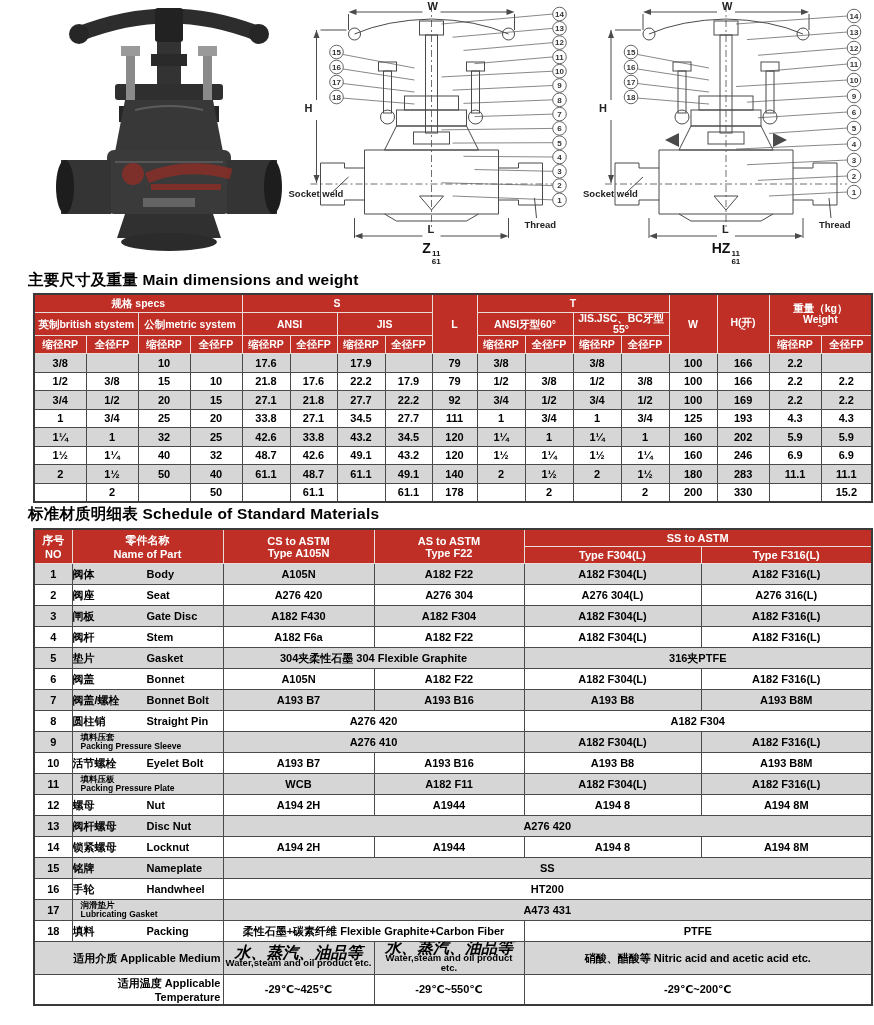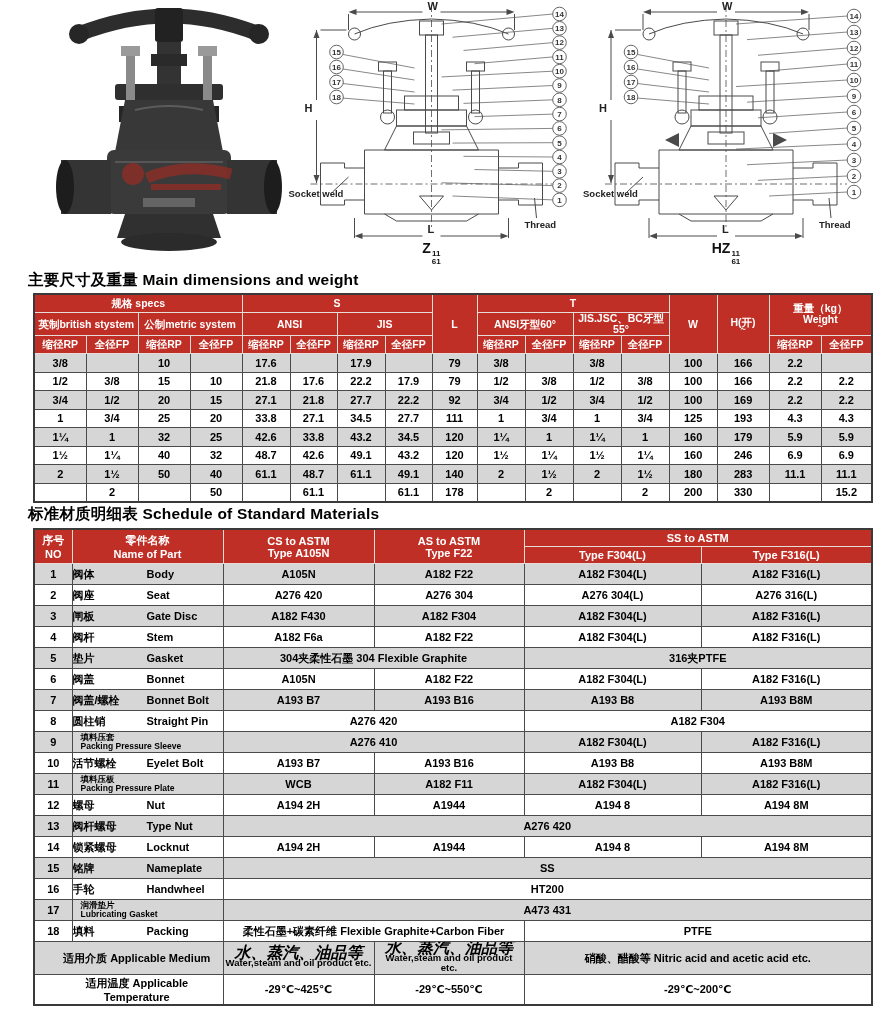--- a/index.html
+++ b/index.html
@@ -44,21 +44,21 @@
   #mat-table th{font-size:11px;height:16px;margin-left:36px;}
   #mat-table td{font-size:11px;height:18px;}
   .rg td{background:#d6d6d6;}
   .rw td{background:#fff;}
   .tilde{display:block;line-height:4px;font-size:9px;margin-top:-1px;}
   .namecell{text-align:left;padding-left:0;margin-left:44px;}
   .namecell .cn{display:inline-block;width:74px;text-align:left;}
   .stacked{font-size:8.5px !important;line-height:9px;text-align:left;padding-left:8px;}
   .two-line{font-size:9.5px !important;line-height:10px;}
   .two-line .cnl{font-size:16px;font-style:italic;}
-  .lab{ text-align:center;padding-left:18px;background:#d6d6d6;font-size:11px;}
+  .lab{ text-align:right;padding-left:18px;background:#d6d6d6;font-size:11px;}
   .vwhite{background:#fff !important;}
 
   
   #notes{position:absolute;left:33px;top:1000px;width:826px;font-size:8px;
          font-weight:bold;line-height:10px;color:#111;}
 </style>
 </head>
 <body>
 
 <div class="fig" id="photo-box">
@@ -482,21 +482,21 @@
         <td>42.6</td>
         <td>33.8</td>
         <td>43.2</td>
         <td>34.5</td>
         <td>120</td>
         <td>1¼</td>
         <td>1</td>
         <td>1¼</td>
         <td>1</td>
         <td>160</td>
-        <td>179</td>
+        <td>202</td>
         <td>5.9</td>
         <td>5.9</td>
       </tr>
       <tr class="rw">
         <td>1½</td>
         <td>1¼</td>
         <td>40</td>
         <td>32</td>
         <td>48.7</td>
         <td>42.6</td>
@@ -668,21 +668,21 @@
       <tr class="rw">
         <td>12</td>
         <td class="namecell"><span class="cn">螺母</span><span>Nut</span></td>
         <td colspan="1">A194 2H</td>
         <td colspan="1">A1944</td>
         <td colspan="1">A194 8</td>
         <td colspan="1">A194 8M</td>
       </tr>
       <tr class="rg">
         <td>13</td>
-        <td class="namecell"><span class="cn">阀杆螺母</span><span>Type Nut</span></td>
+        <td class="namecell"><span class="cn">阀杆螺母</span><span>Disc Nut</span></td>
         <td colspan="4">A276 420</td>
       </tr>
       <tr class="rw">
         <td>14</td>
         <td class="namecell"><span class="cn">锁紧螺母</span><span>Locknut</span></td>
         <td colspan="1">A194 2H</td>
         <td colspan="1">A1944</td>
         <td colspan="1">A194 8</td>
         <td colspan="1">A194 8M</td>
       </tr>

